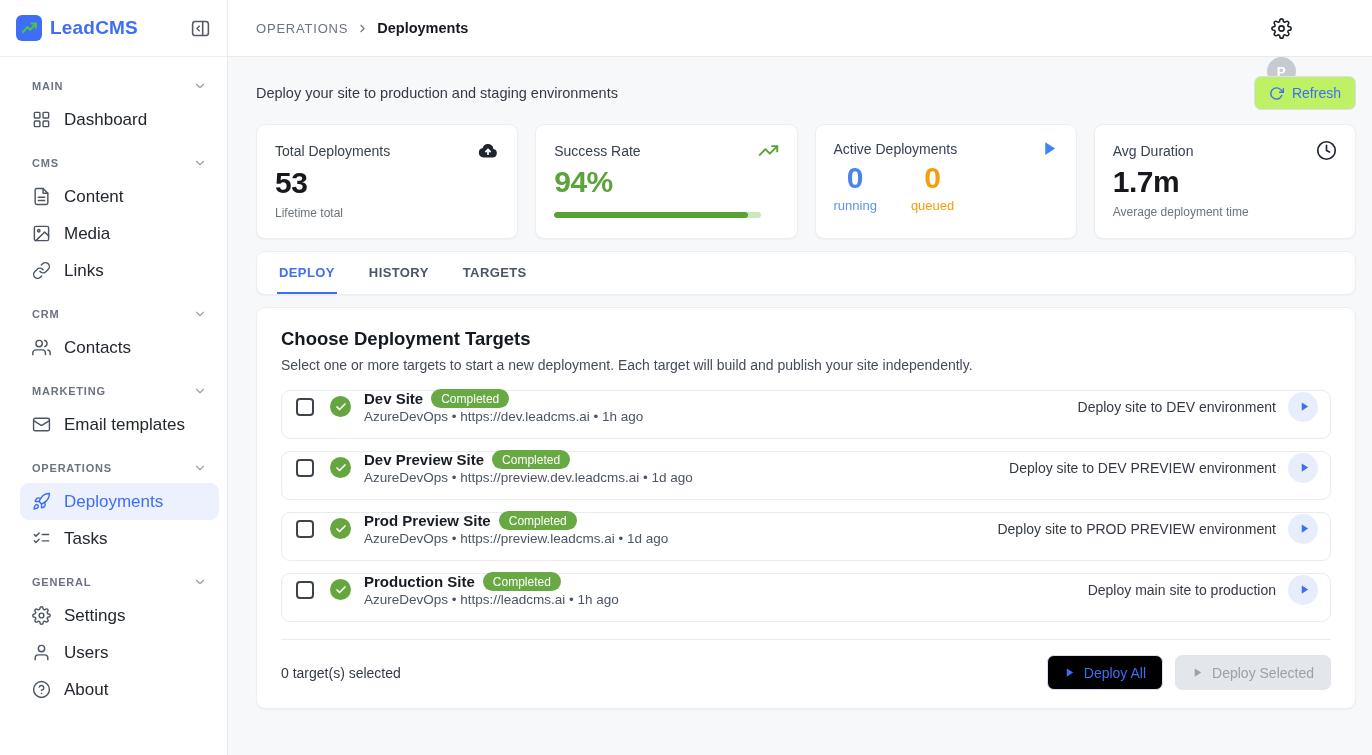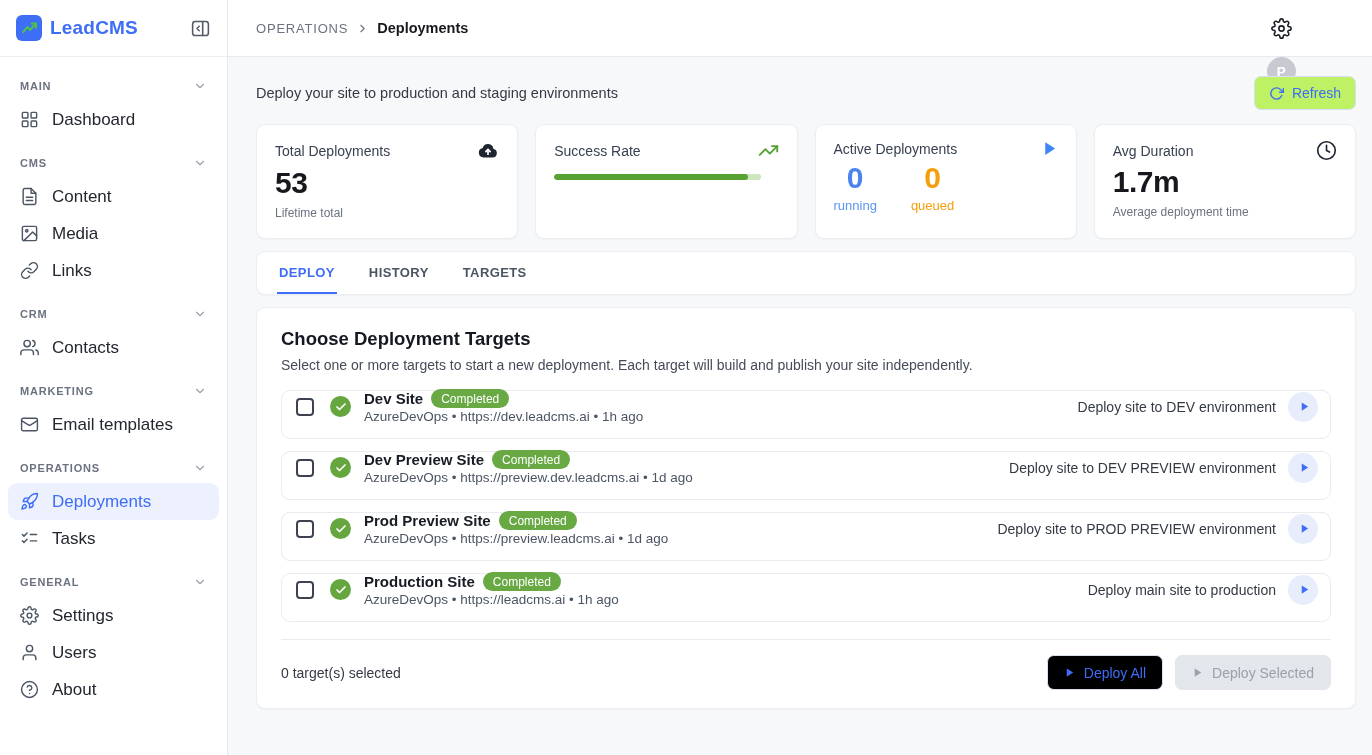--- a/index.html
+++ b/index.html
@@ -6,21 +6,21 @@
   html,body { font-family:"Liberation Sans","DejaVu Sans",sans-serif; background:#f7f8fa; }
   #app { width:1372px; height:755px; display:flex; background:#f7f8fa; overflow:hidden; }
 
   
   .sidebar { width:228px; min-width:228px; background:#fff; border-right:1px solid #e7e9ee; display:flex; flex-direction:column; }
   .logo-row { height:57px; border-bottom:1px solid #edeef2; display:flex; align-items:center; justify-content:space-between; padding:0 16px; }
   .logo { display:flex; align-items:center; gap:8px; }
   .logo-mark { width:26px; height:26px; border-radius:6px; background:#3e6df6; display:flex; align-items:center; justify-content:center; }
   .logo-text { font-size:19px; font-weight:700; color:#3e6df6; letter-spacing:0.2px; }
   .collapse-btn { color:#555b66; display:flex; align-items:center; cursor:pointer; }
-  .nav { padding:14px 8px 0 8px; overflow:hidden; }
+  .nav { padding:14px 8px 0 20px; overflow:hidden; }
   .nav-section { margin-bottom:10px; }
   .nav-heading { display:flex; align-items:center; justify-content:space-between; padding:8px 12px; font-size:11px; font-weight:700; color:#6b7280; letter-spacing:0.8px; }
   .nav-heading .chev { color:#9aa1ac; }
   .nav-item { display:flex; align-items:center; gap:13px; height:37px; padding:0 12px; border-radius:9px; font-size:17px; color:#23272f; cursor:pointer; }
   .nav-item .nicon { display:flex; align-items:center; color:#4b5563; }
   .nav-item.active { background:#edf1fe; color:#3e6df6; font-weight:500; }
   .nav-item.active .nicon { color:#3e6df6; }
 
   
   .main { flex:1; display:flex; flex-direction:column; }
@@ -363,20 +363,21 @@
         <div class="card stat-card">
           <div class="stat-head">
             <span class="stat-title">Success Rate</span>
             <span class="icon-green">
               <svg width="21" height="21" viewBox="0 0 24 24" fill="none" stroke="currentColor" stroke-width="2.2" stroke-linecap="round" stroke-linejoin="round">
                   <polyline points="22 7 13.5 15.5 8.5 10.5 2 17"></polyline>
                   <polyline points="16 7 22 7 22 13"></polyline>
                 </svg>
             </span>
           </div>
+          <div class="stat-value green">94%</div>
           <div class="progress-track">
             <div class="progress-fill" style="width: 94%;"></div>
           </div>
         </div>
 
         <div class="card stat-card">
           <div class="stat-head">
             <span class="stat-title">Active Deployments</span>
             <span class="icon-blue">
               <svg width="17" height="17" viewBox="0 0 24 24">

